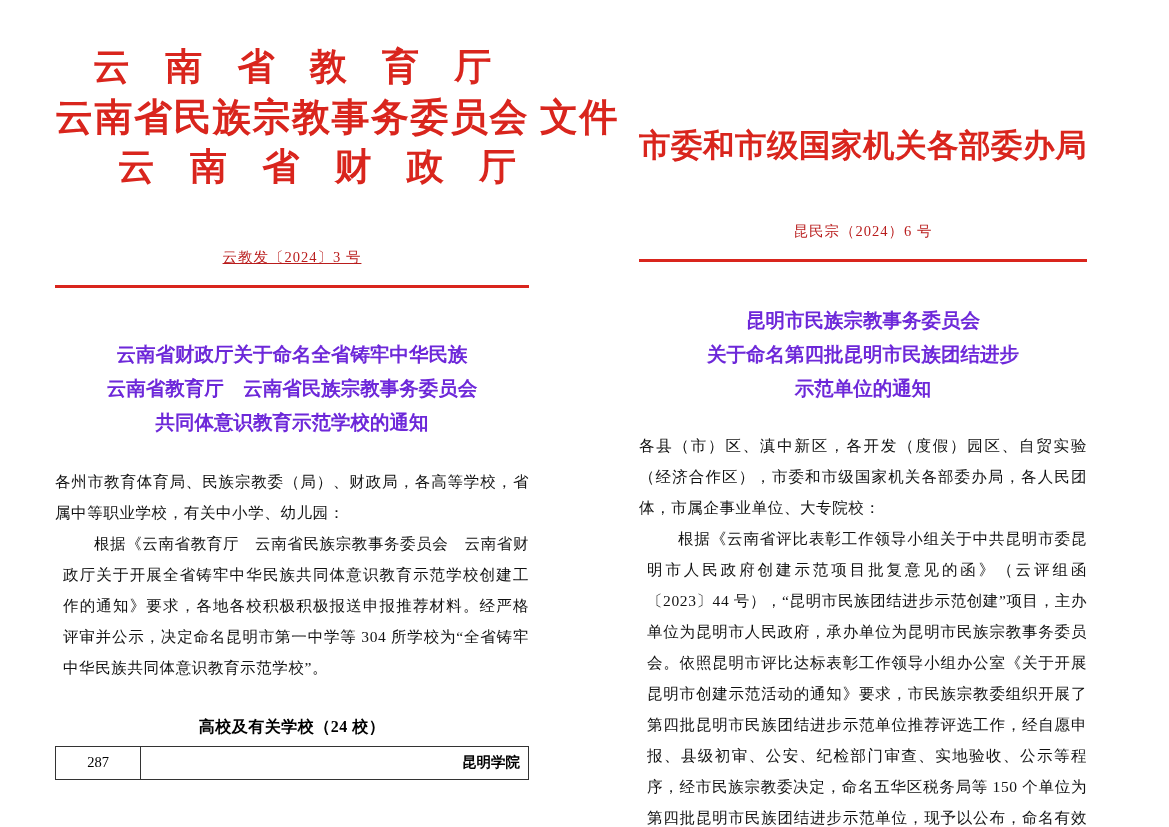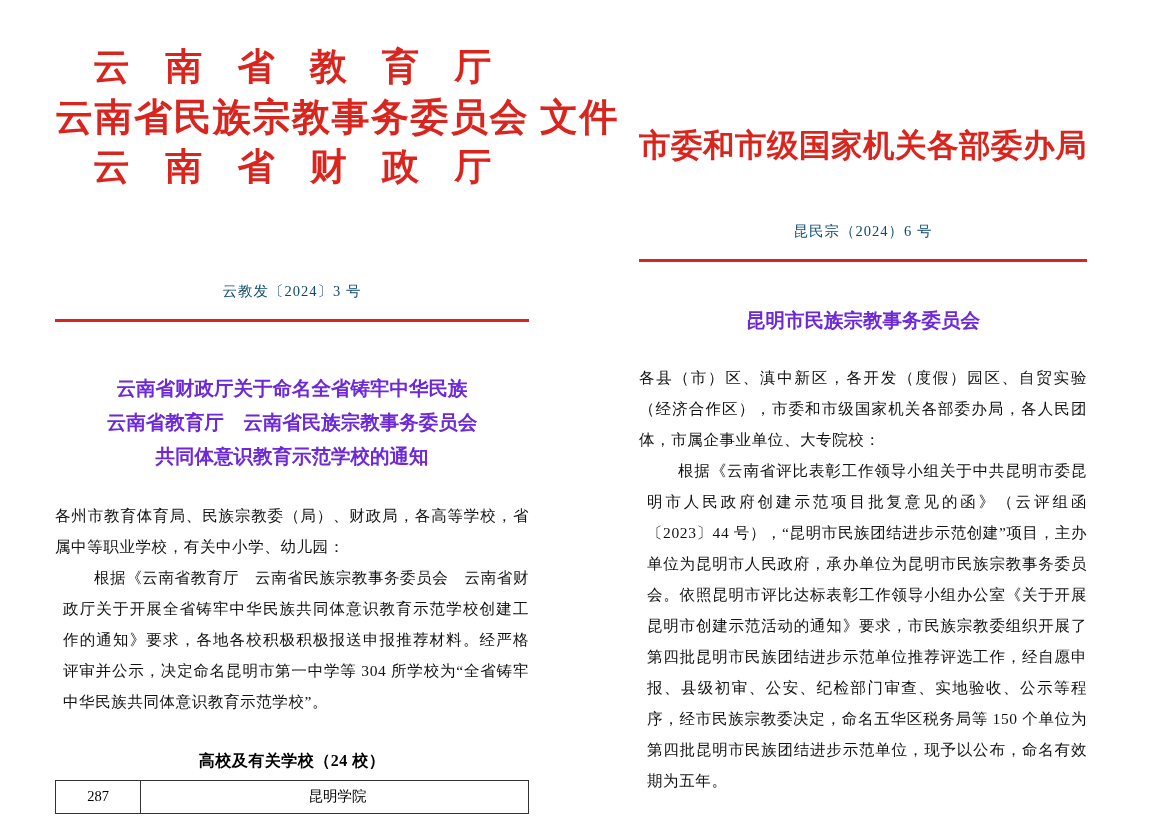--- a/index.html
+++ b/index.html
@@ -52,37 +52,39 @@
     text-indent: 13px;
   }
   .mh-l2 {
     font-size: 38px;
     letter-spacing: 1.5px;
   }
   .mh-l3 {
     font-size: 37px;
     letter-spacing: 13px;
     text-indent: 13px;
+    text-align: right;
   }
   .masthead-right {
     margin-top: 125px;
     font-size: 31.5px;
     letter-spacing: 0.5px;
     white-space: nowrap;
   }
 
   
   .docnum {
     text-align: center;
     font-size: 14.5px;
-    color: #0c4a6e;
+    color: #b91c1c;
     letter-spacing: 1px;
   }
   .docnum-left {
-    margin-top: 90px;
+    margin-top: 56px;
+    text-decoration: underline;
   }
   .docnum-right {
     margin-top: 55px;
   }
   .red-rule {
     height: 2.5px;
     background: #d9251d;
     margin-top: 18px;
   }
 
@@ -144,22 +146,23 @@
   .tbl td {
     border: 1px solid #333;
     padding: 5px 8px;
     height: 22px;
   }
   .tbl .c-num {
     width: 68px;
     text-align: center;
   }
   .tbl .c-name {
-    text-align: center;
+    text-align: right;
     padding-left: 14px;
+    font-weight: bold;
   }
 </style>
 </head>
 <body>
 
 <div class="page">
 
   <div class="doc doc-left">
 
     <div class="masthead masthead-left">
@@ -199,20 +202,22 @@
 
     <div class="masthead masthead-right">
       <div class="mh-line" style="font-size:31.5px;letter-spacing:0.5px;">市委和市级国家机关各部委办局</div>
     </div>
 
     <div class="docnum docnum-right">昆民宗（2024）6 号</div>
     <div class="red-rule"></div>
 
     <div class="title title-right">
       <span class="tl">昆明市民族宗教事务委员会</span>
+      <span class="tl">关于命名第四批昆明市民族团结进步</span>
+      <span class="tl">示范单位的通知</span>
     </div>
 
     <div class="body body-right">
       <p class="p">各县（市）区、滇中新区，各开发（度假）园区、自贸实验（经济合作区），市委和市级国家机关各部委办局，各人民团体，市属企事业单位、大专院校：</p>
       <p class="p p-indent">根据《云南省评比表彰工作领导小组关于中共昆明市委昆明市人民政府创建示范项目批复意见的函》（云评组函〔2023〕44 号），“昆明市民族团结进步示范创建”项目，主办单位为昆明市人民政府，承办单位为昆明市民族宗教事务委员会。依照昆明市评比达标表彰工作领导小组办公室《关于开展昆明市创建示范活动的通知》要求，市民族宗教委组织开展了第四批昆明市民族团结进步示范单位推荐评选工作，经自愿申报、县级初审、公安、纪检部门审查、实地验收、公示等程序，经市民族宗教委决定，命名五华区税务局等 150 个单位为第四批昆明市民族团结进步示范单位，现予以公布，命名有效期为五年。</p>
     </div>
 
   </div>
 
 </div>

